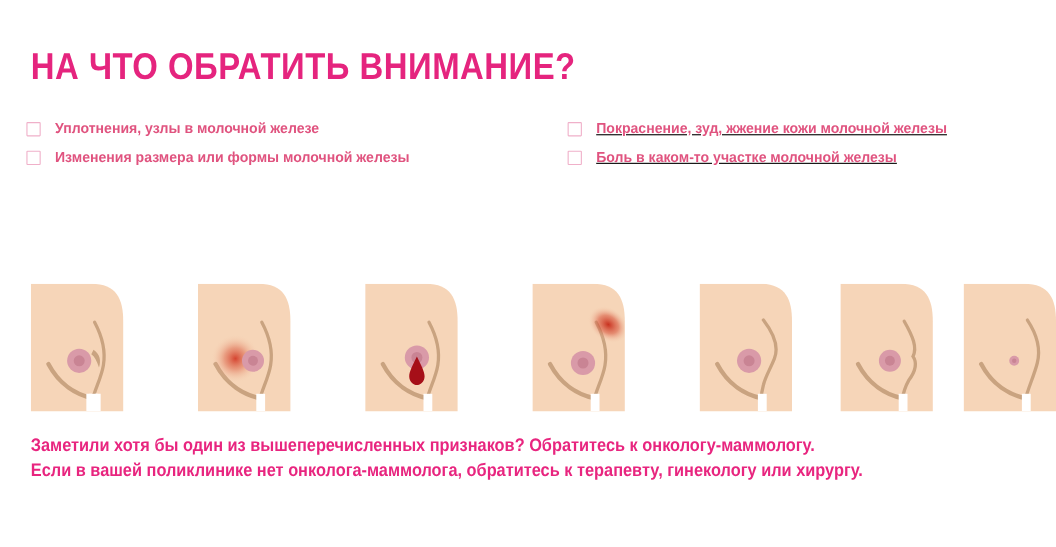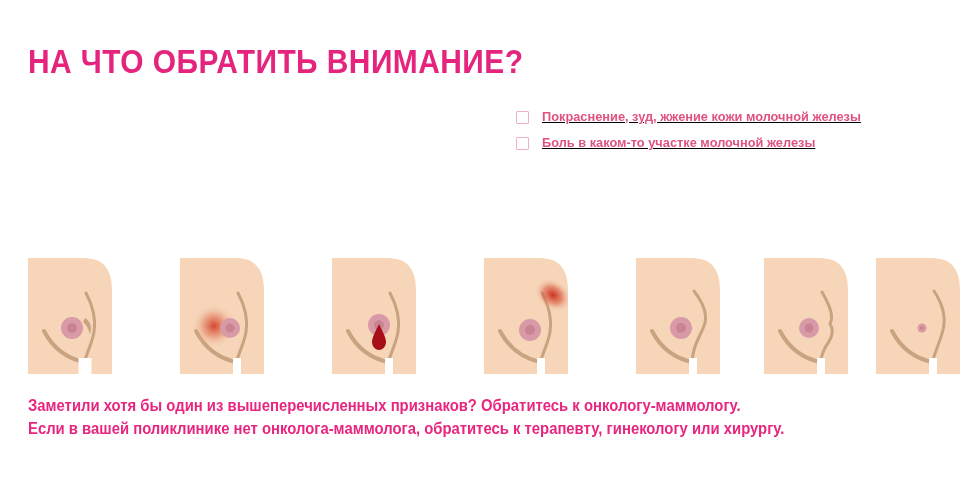--- a/index.html
+++ b/index.html
@@ -83,20 +83,28 @@
 </head>
 <body>
 
 <div class="page">
 
   <div class="title">НА ЧТО ОБРАТИТЬ ВНИМАНИЕ?</div>
 
   <div class="cols">
 
     <div class="col col-left">
+      <div class="item">
+        <span class="checkbox"></span>
+        <span class="item-text">Уплотнения, узлы в молочной железе</span>
+      </div>
+      <div class="item">
+        <span class="checkbox"></span>
+        <span class="item-text">Изменения размера или формы молочной железы</span>
+      </div>
     </div>
 
     <div class="col col-right">
       <div class="item">
         <span class="checkbox"></span>
         <span class="item-text">Покраснение, зуд, жжение кожи молочной железы</span>
       </div>
       <div class="item">
         <span class="checkbox"></span>
         <span class="item-text">Боль в каком-то участке молочной железы</span>

